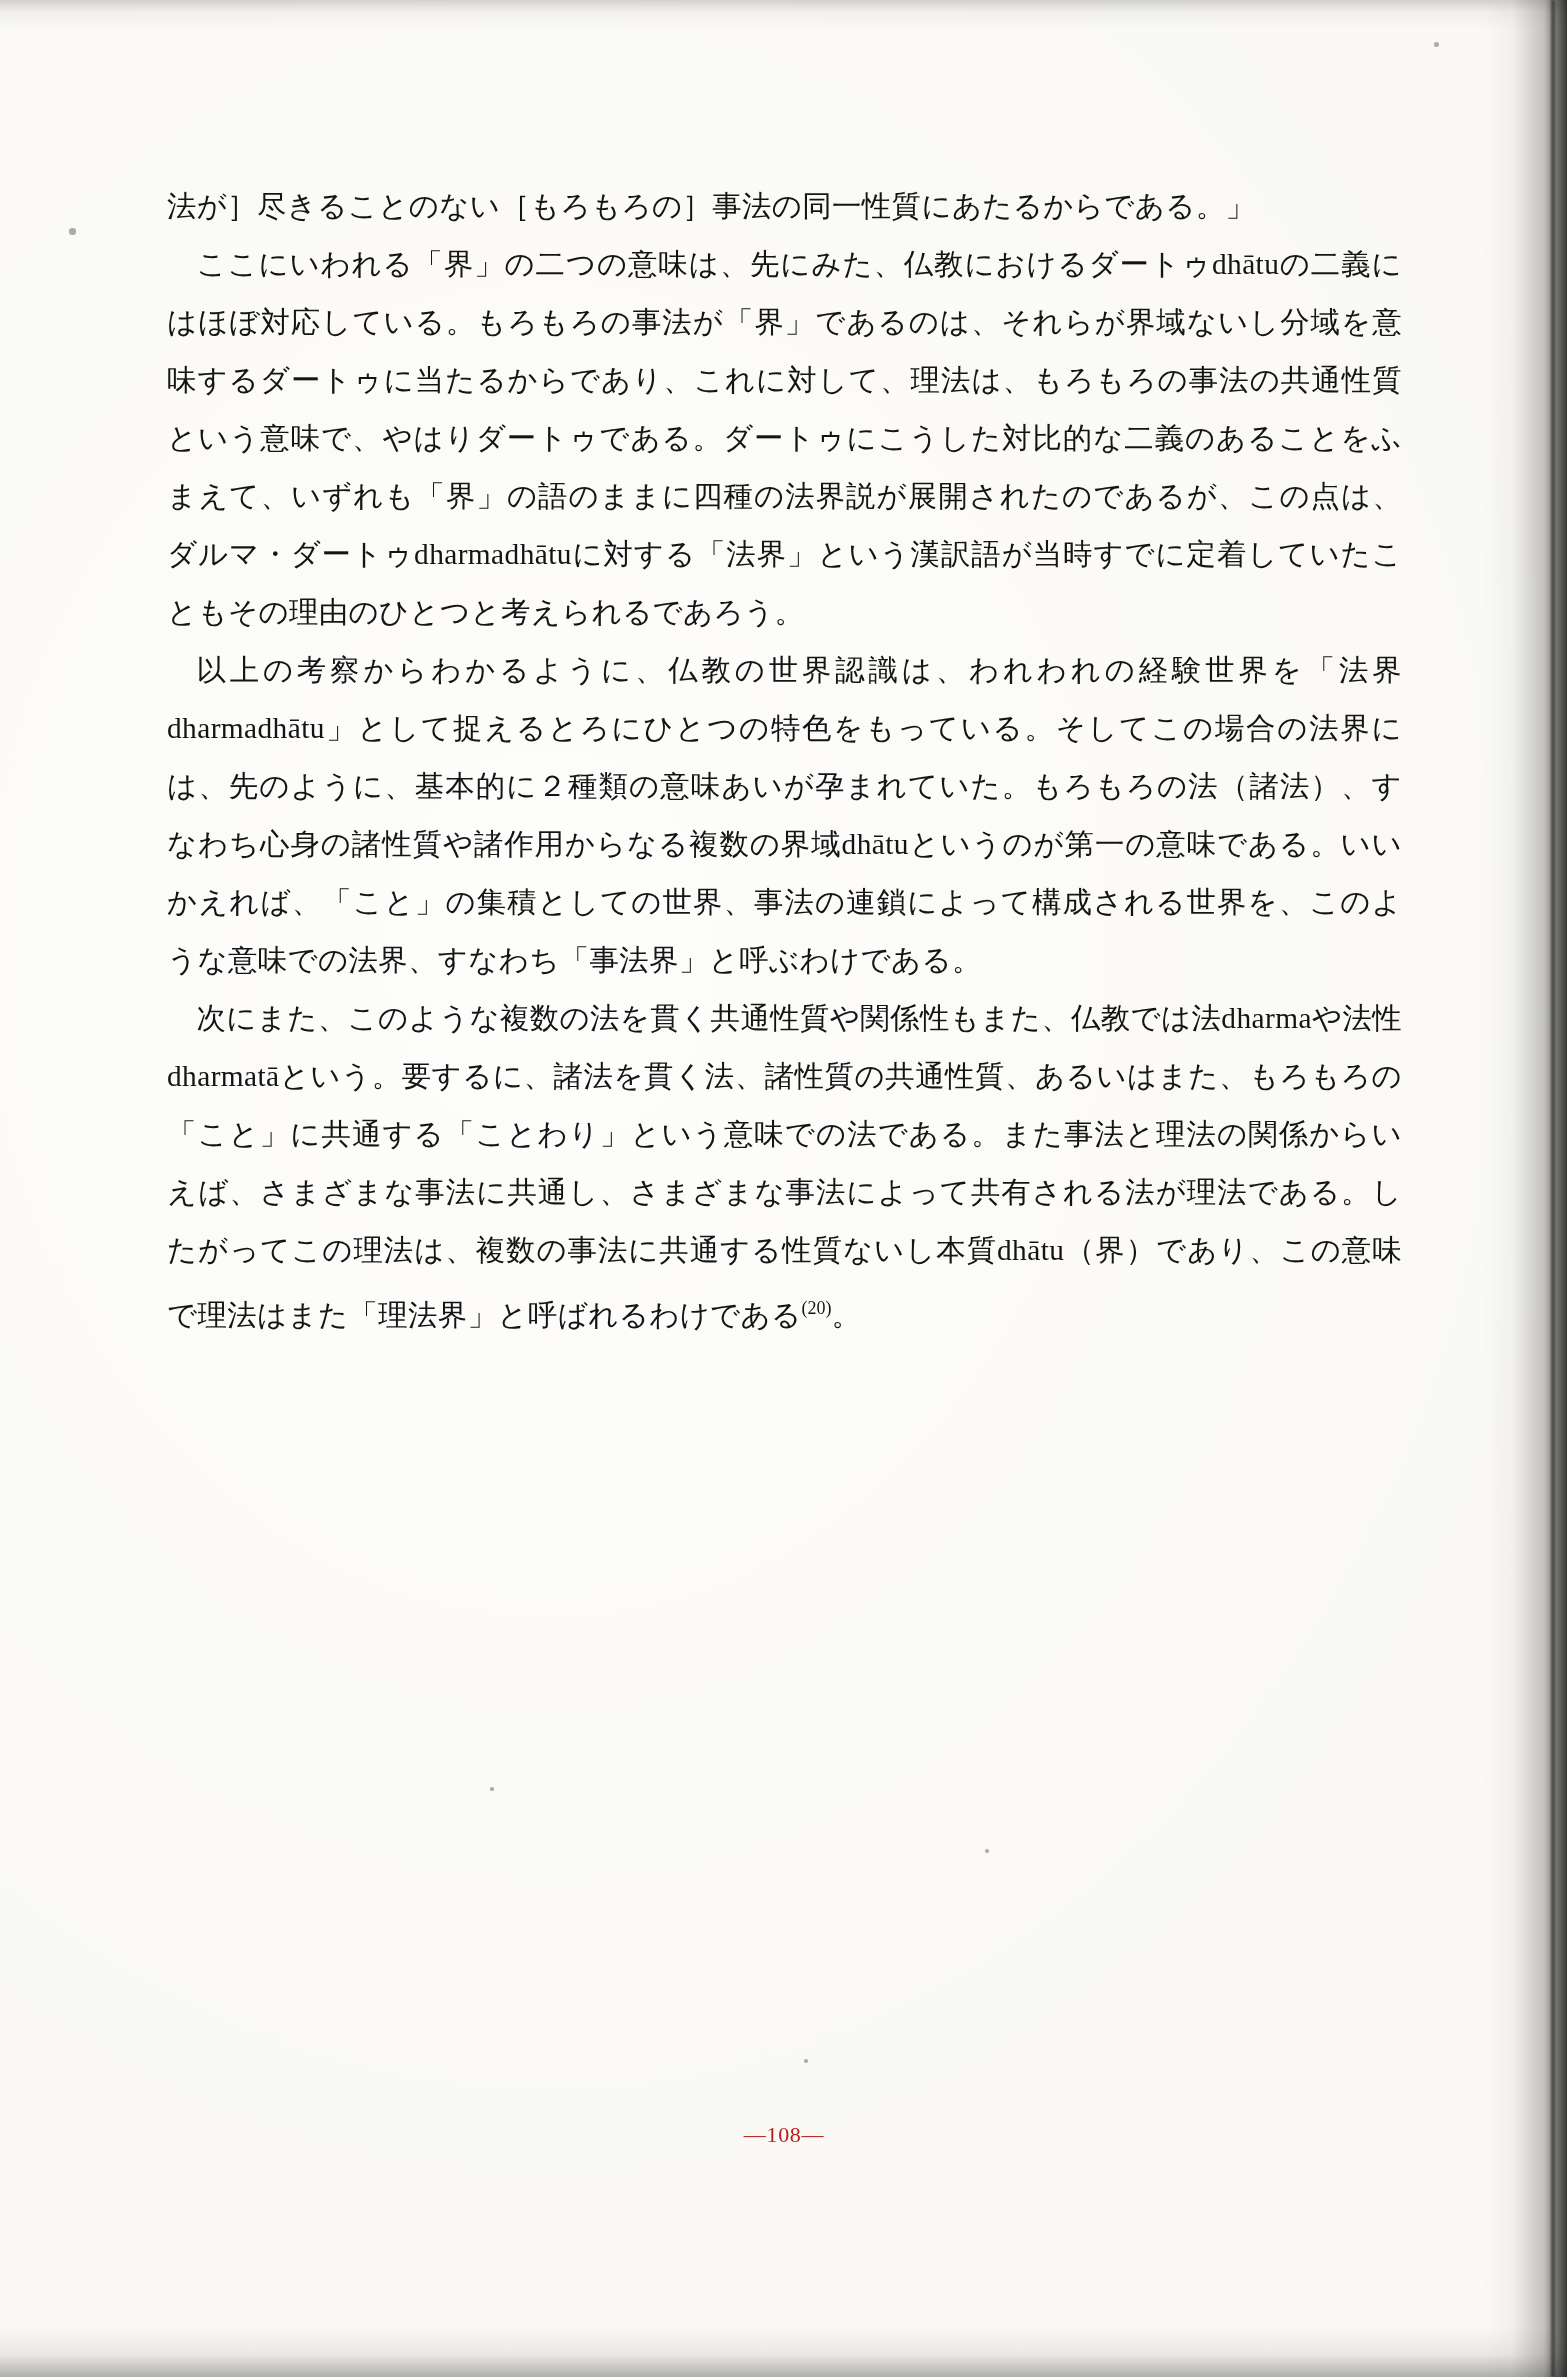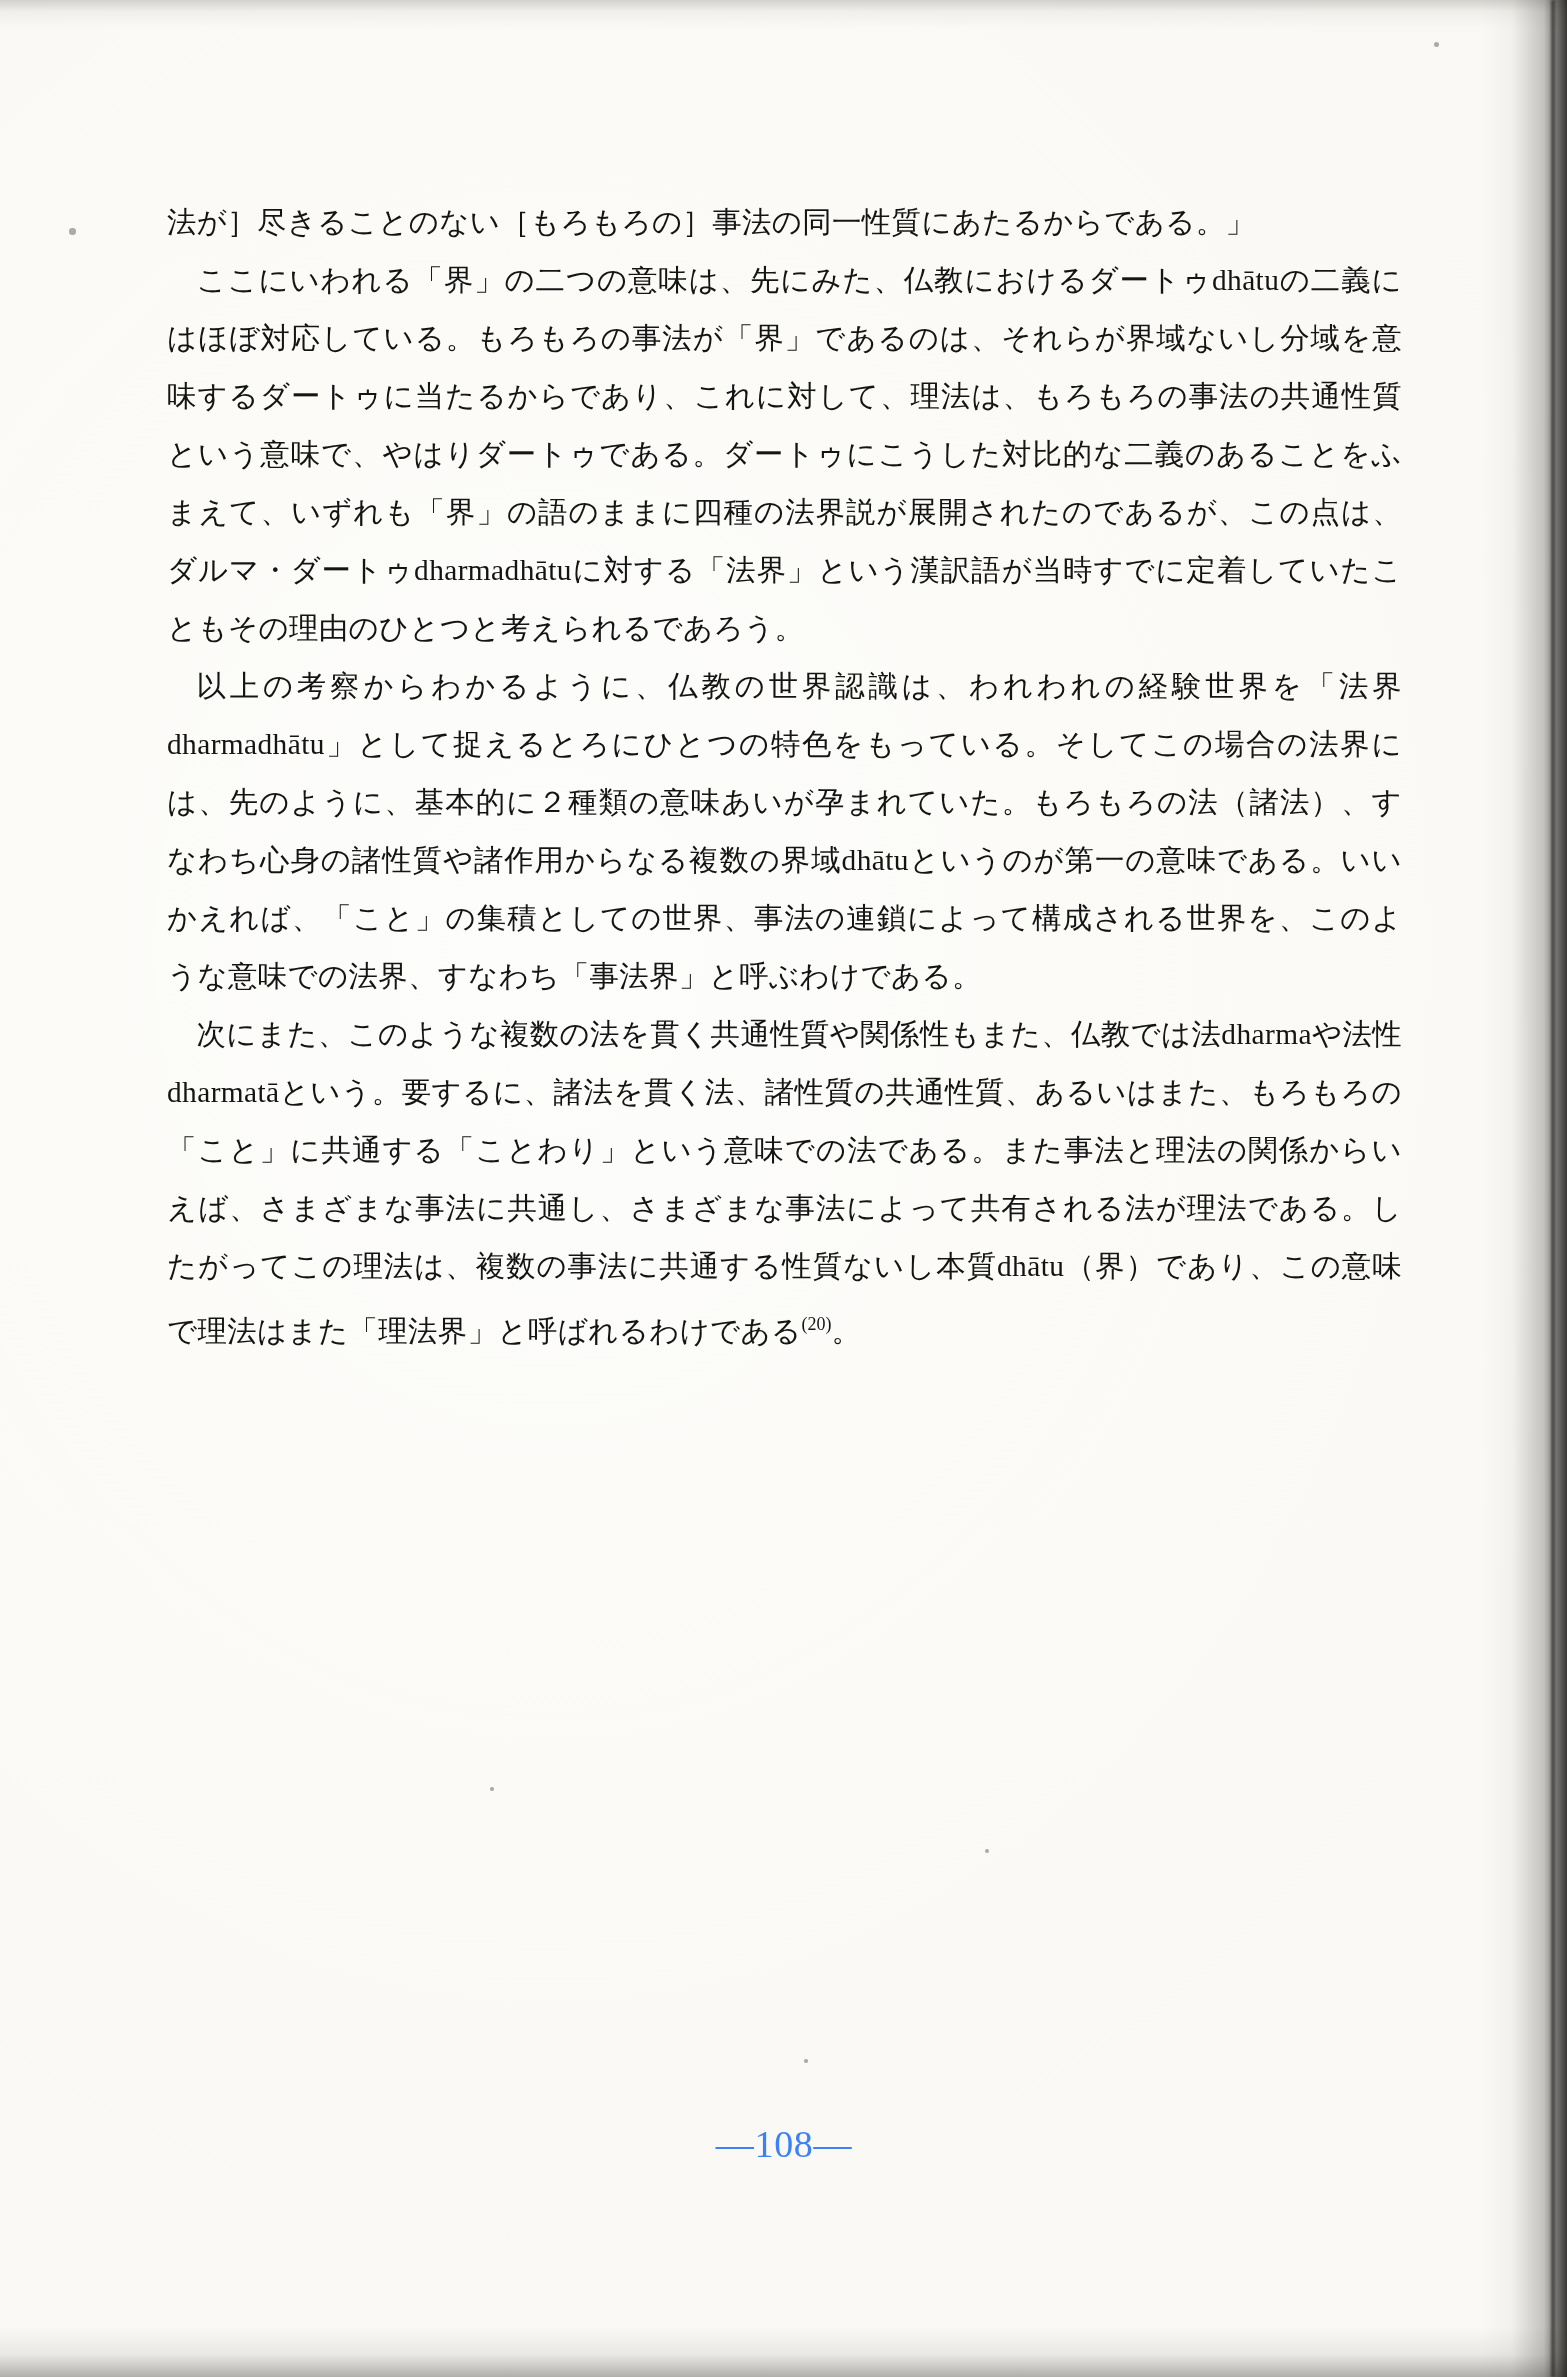--- a/index.html
+++ b/index.html
@@ -78,21 +78,21 @@
     position: absolute;
     background: #5d5b56;
     border-radius: 50%;
     opacity: 0.5;
     pointer-events: none;
   }
 
   .text-block {
     position: absolute;
     left: 167px;
-    top: 193px;
+    top: 177px;
     width: 1235px;
   }
   p.para {
     margin: 0 0 0 0;
     font-size: 29.4px;
     line-height: 58px;
     color: #141414;
     letter-spacing: 0.4px;
     text-align: justify;
     text-justify: inter-character;
@@ -104,22 +104,22 @@
     font-size: 18px;
     vertical-align: super;
     letter-spacing: 0;
   }
   .page-number {
     position: absolute;
     left: 0;
     right: 0;
     top: 2122px;
     text-align: center;
-    font-size: 38px;
-    color: #3b82f6;
+    font-size: 22px;
+    color: #b91c1c;
     letter-spacing: 0.7px;
     font-family: "Liberation Serif", "DejaVu Serif", serif;
   }
 </style>
 </head>
 <body>
 
 <div class="page">
 
   <div class="paper-tone"></div>

